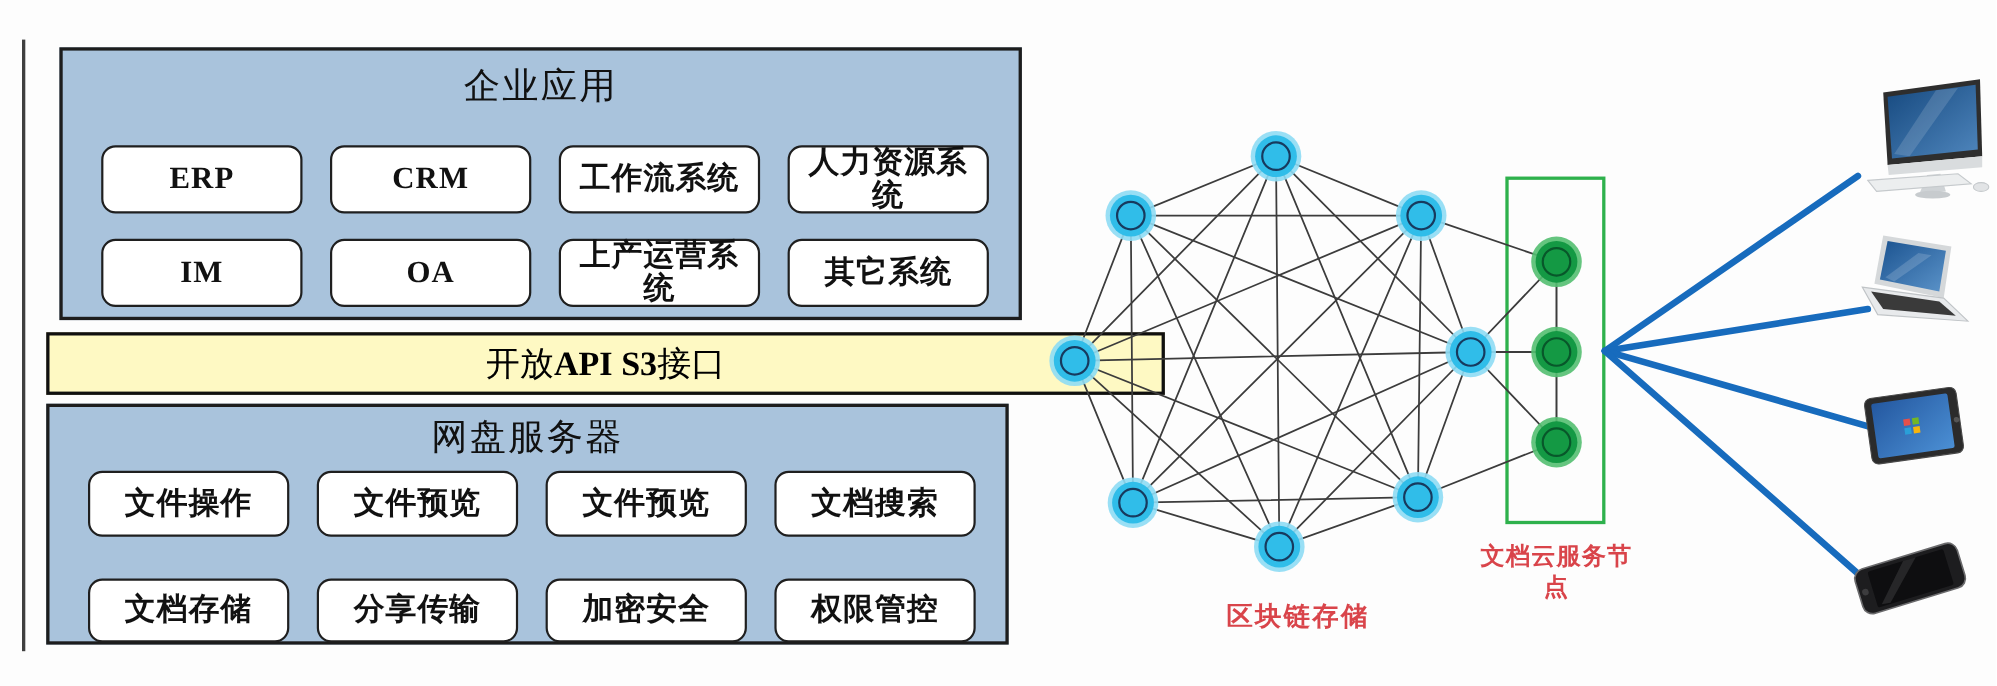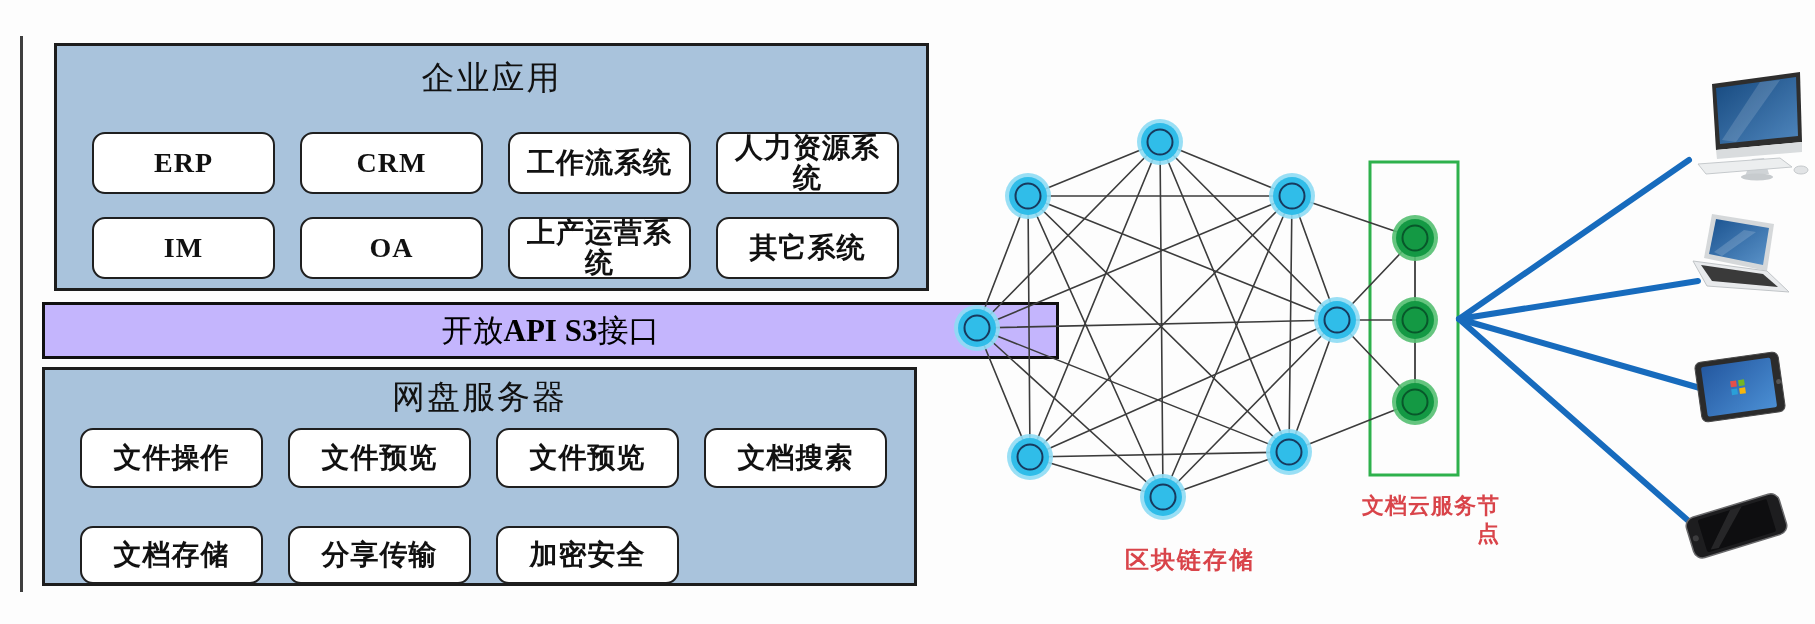--- a/index.html
+++ b/index.html
@@ -10,21 +10,21 @@
   
   .edge-line { position:absolute; left:20px; top:36px; width:3px; height:556px; background:#3f3f3f; }
   .layer-box {
     position:absolute; left:42px; width:875px; box-sizing:border-box;
     background:#a9c3dc; border:3px solid #1d1d1d;
   }
   .app-box   { top:43px;  height:248px;margin-left:12px; }
   .store-box { top:367px; height:219px; }
   .api-bar {
     position:absolute; left:42px; top:302px; width:1017px; height:57px; box-sizing:border-box;
-    background:#c4b5fd; border:3px solid #101010;
+    background:#fef9c3; border:3px solid #101010;
     display:flex; align-items:center; justify-content:center;
     font-size:31px; color:#000;
   }
   .api-bar .latin { font-weight:bold; font-family:"Liberation Serif", serif; }
   .layer-title { text-align:center; font-size:33px; margin-top:10px; letter-spacing:2px; }
   .store-box .layer-title { margin-top:5px; }
   .btn-grid {
     position:absolute; left:35px;
     display:grid; grid-template-columns:repeat(4,183px); column-gap:25px;
   }
@@ -33,21 +33,21 @@
   .btn {
     background:#ffffff; border:2.5px solid #1f1f1f; border-radius:13px;
     display:flex; align-items:center; justify-content:center; text-align:center;
     font-size:28px; line-height:1.06; padding:0 10px; box-sizing:border-box;
     letter-spacing:1px;
   }
   
   svg.net { position:absolute; left:0; top:0; }
   .red-label {
     position:absolute; color:#d9444a; font-weight:bold;
-    font-family:"Liberation Sans", sans-serif; text-align:right;
+    font-family:"Liberation Sans", sans-serif; text-align:center;
   }
   .blockchain-label { left:1105px; top:544px; width:150px; font-size:24px; letter-spacing:2px; }
   .cloud-label { left:1330px; top:492px; width:170px; font-size:22px; line-height:1.25; letter-spacing:1px; }
 </style>
 </head>
 <body>
 
 <div class="stage">
 
   <div class="edge-line"></div>
@@ -75,20 +75,21 @@
   <div class="layer-box store-box">
     <div class="layer-title">网盘服务器</div>
     <div class="btn-grid store-grid">
       <div class="btn">文件操作</div>
       <div class="btn">文件预览</div>
       <div class="btn">文件预览</div>
       <div class="btn">文档搜索</div>
       <div class="btn">文档存储</div>
       <div class="btn">分享传输</div>
       <div class="btn">加密安全</div>
+      <div class="btn">权限管控</div>
     </div>
   </div>
 
   <svg class="net" width="1815" height="624" viewBox="0 0 1815 624">
     <defs>
       <linearGradient id="scr1" x1="0" y1="0" x2="1" y2="1">
         <stop offset="0" stop-color="#16497f"></stop>
           <stop offset="1" stop-color="#4f86bd"></stop>
       </linearGradient>
       <linearGradient id="scr2" x1="0" y1="0" x2="1" y2="1">

